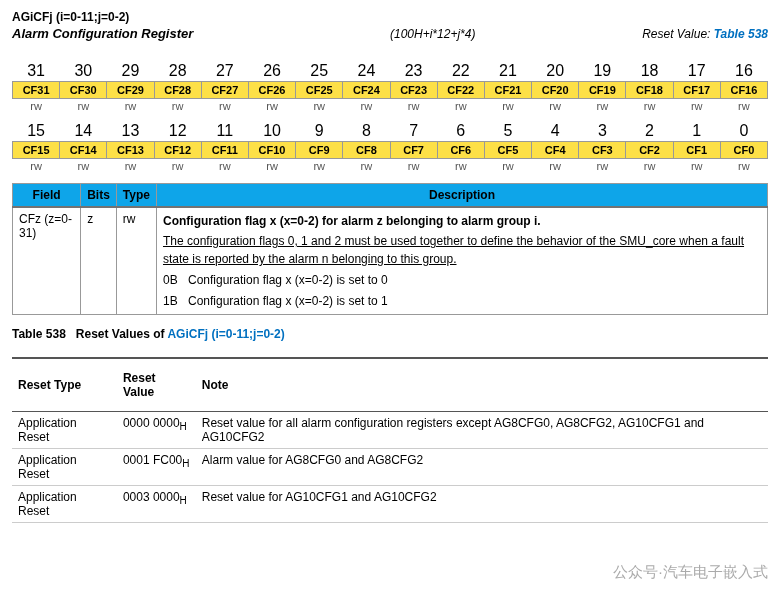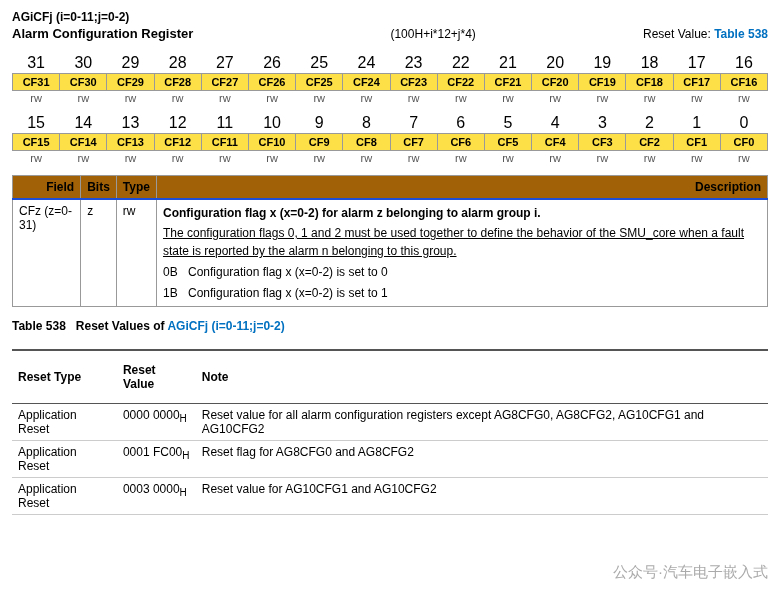--- a/index.html
+++ b/index.html
@@ -14,21 +14,22 @@
     }
     .page-title {
       font-weight: bold;
       font-size: 12px;
       margin-bottom: 2px;
     }
     .reg-header {
       display: flex;
       justify-content: space-between;
       align-items: baseline;
-      margin-bottom: 12px;
+      margin-bottom: 20px;
+      font-style: italic;
     }
     .reg-title { font-weight: bold; font-size: 13px; }
     .reg-addr { font-size: 12px; padding-left: 30px; }
     .reset-val { font-size: 12px; }
     .reset-val a { color: #0070c0; text-decoration: none; font-weight: bold; }
 
     
     .bit-table {
       width: 100%;
       border-collapse: collapse;
@@ -65,24 +66,23 @@
       margin-top: 10px;
       margin-bottom: 12px;
     }
     .field-table td, .field-table th {
       border: 1px solid #999;
       padding: 4px 6px;
       vertical-align: top;
       font-size: 12px;
     }
     .field-table th {
-      background: #a16207;
-      font-weight: bold;
-      border-bottom: 2px solid #1d4ed8;
-      text-align: right;
+      background: #0ea5e9;
+      font-weight: bold;
+      border-bottom: 2px solid #737373;
     }
     .field-table .desc-cell {
       line-height: 1.5;
     }
     .desc-cell .bold-line { font-weight: bold; }
     .desc-cell .note-line { display: block; margin-top: 2px; text-decoration: underline; }
     .desc-cell .sub-item { display: flex; gap: 1px; margin-top: 3px; }
     .desc-cell .sub-label { min-width: 24px; }
 
     
@@ -291,21 +291,21 @@
     </thead>
   <tbody id="reset-tbody">
       <tr>
         <td>Application Reset</td>
         <td>0000 0000<sub>H</sub></td>
         <td>Reset value for all alarm configuration registers except AG8CFG0, AG8CFG2, AG10CFG1 and AG10CFG2</td>
       </tr>
       <tr>
         <td>Application Reset</td>
         <td>0001 FC00<sub>H</sub></td>
-        <td>Reset flag for AG8CFG0 and AG8CFG2</td>
+        <td>Alarm value for AG8CFG0 and AG8CFG2</td>
       </tr>
       <tr>
         <td>Application Reset</td>
         <td>0003 0000<sub>H</sub></td>
         <td>Reset value for AG10CFG1 and AG10CFG2</td>
       </tr>
     </tbody>
 </table>
 
 <div class="watermark">公众号·汽车电子嵌入式</div>

